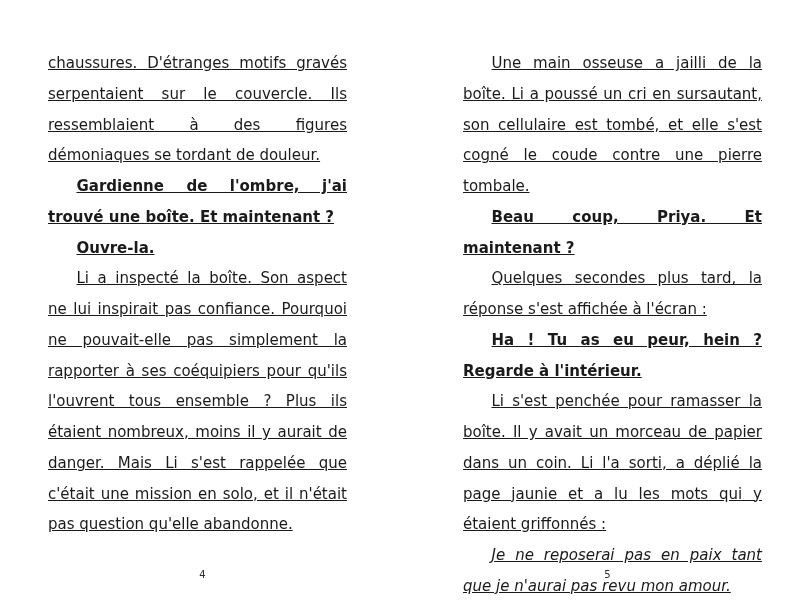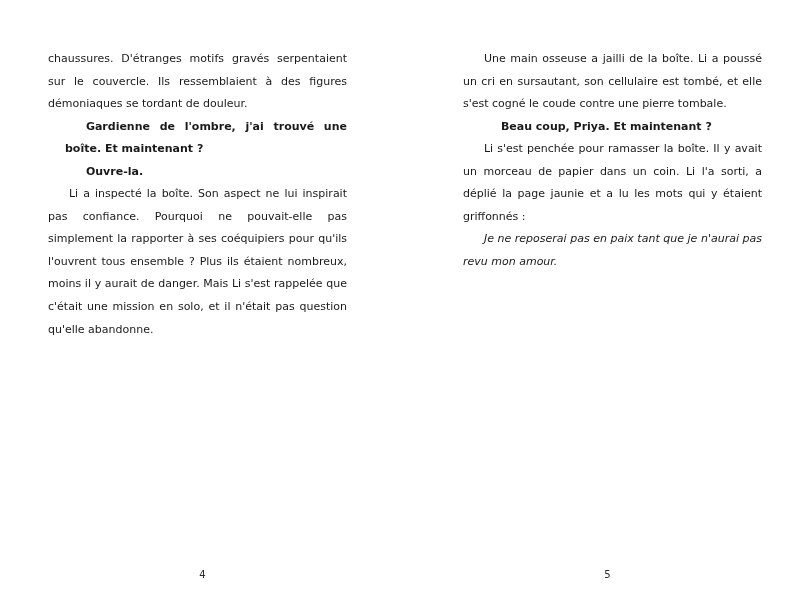--- a/index.html
+++ b/index.html
@@ -27,37 +27,37 @@
     height: 608px;
     box-sizing: border-box;
   }
   .page-left {
     padding: 48px 58px 0 48px;
   }
   .page-right {
     padding: 48px 48px 8px 58px;
   }
   .column {
-    font-size: 11px;
+    font-size: 15px;
     line-height: 2.05;
     text-align: justify;
     text-justify: inter-word;
     hyphens: none;
+    text-decoration: underline;
   }
   .para {
     margin: 0;
     text-indent: 1.9em;
   }
   .para.noindent {
     text-indent: 0;
   }
   .para.bold {
     font-weight: bold;
     text-indent: 1.9em;
-    margin-left: 17px;
   }
   .para.italic {
     font-style: italic;
     text-indent: 1.9em;
   }
   .folio {
     position: absolute;
     bottom: 28px;
     font-size: 10px;
     color: #2b2b2b;
@@ -87,19 +87,21 @@
       <p class="para bold">Ouvre-la.</p>
       <p class="para">Li a inspecté la boîte. Son aspect ne lui inspirait pas confiance. Pourquoi ne pouvait-elle pas simplement la rapporter à ses coéquipiers pour qu'ils l'ouvrent tous ensemble ? Plus ils étaient nombreux, moins il y aurait de danger. Mais Li s'est rappelée que c'était une mission en solo, et il n'était pas question qu'elle abandonne.</p>
     </div>
     <div class="folio folio-left">4</div>
   </div>
 
   <div class="page page-right">
     <div class="column">
       <p class="para">Une main osseuse a jailli de la boîte. Li a poussé un cri en sursautant, son cellulaire est tombé, et elle s'est cogné le coude contre une pierre tombale.</p>
       <p class="para bold">Beau coup, Priya. Et maintenant ?</p>
+      <p class="para">Quelques secondes plus tard, la réponse s'est affichée à l'écran :</p>
+      <p class="para bold">Ha ! Tu as eu peur, hein ? Regarde à l'intérieur.</p>
       <p class="para">Li s'est penchée pour ramasser la boîte. Il y avait un morceau de papier dans un coin. Li l'a sorti, a déplié la page jaunie et a lu les mots qui y étaient griffonnés :</p>
       <p class="para italic">Je ne reposerai pas en paix tant que je n'aurai pas revu mon amour.</p>
     </div>
     <div class="folio folio-right">5</div>
   </div>
 
 </div>
 
 </body></html>

